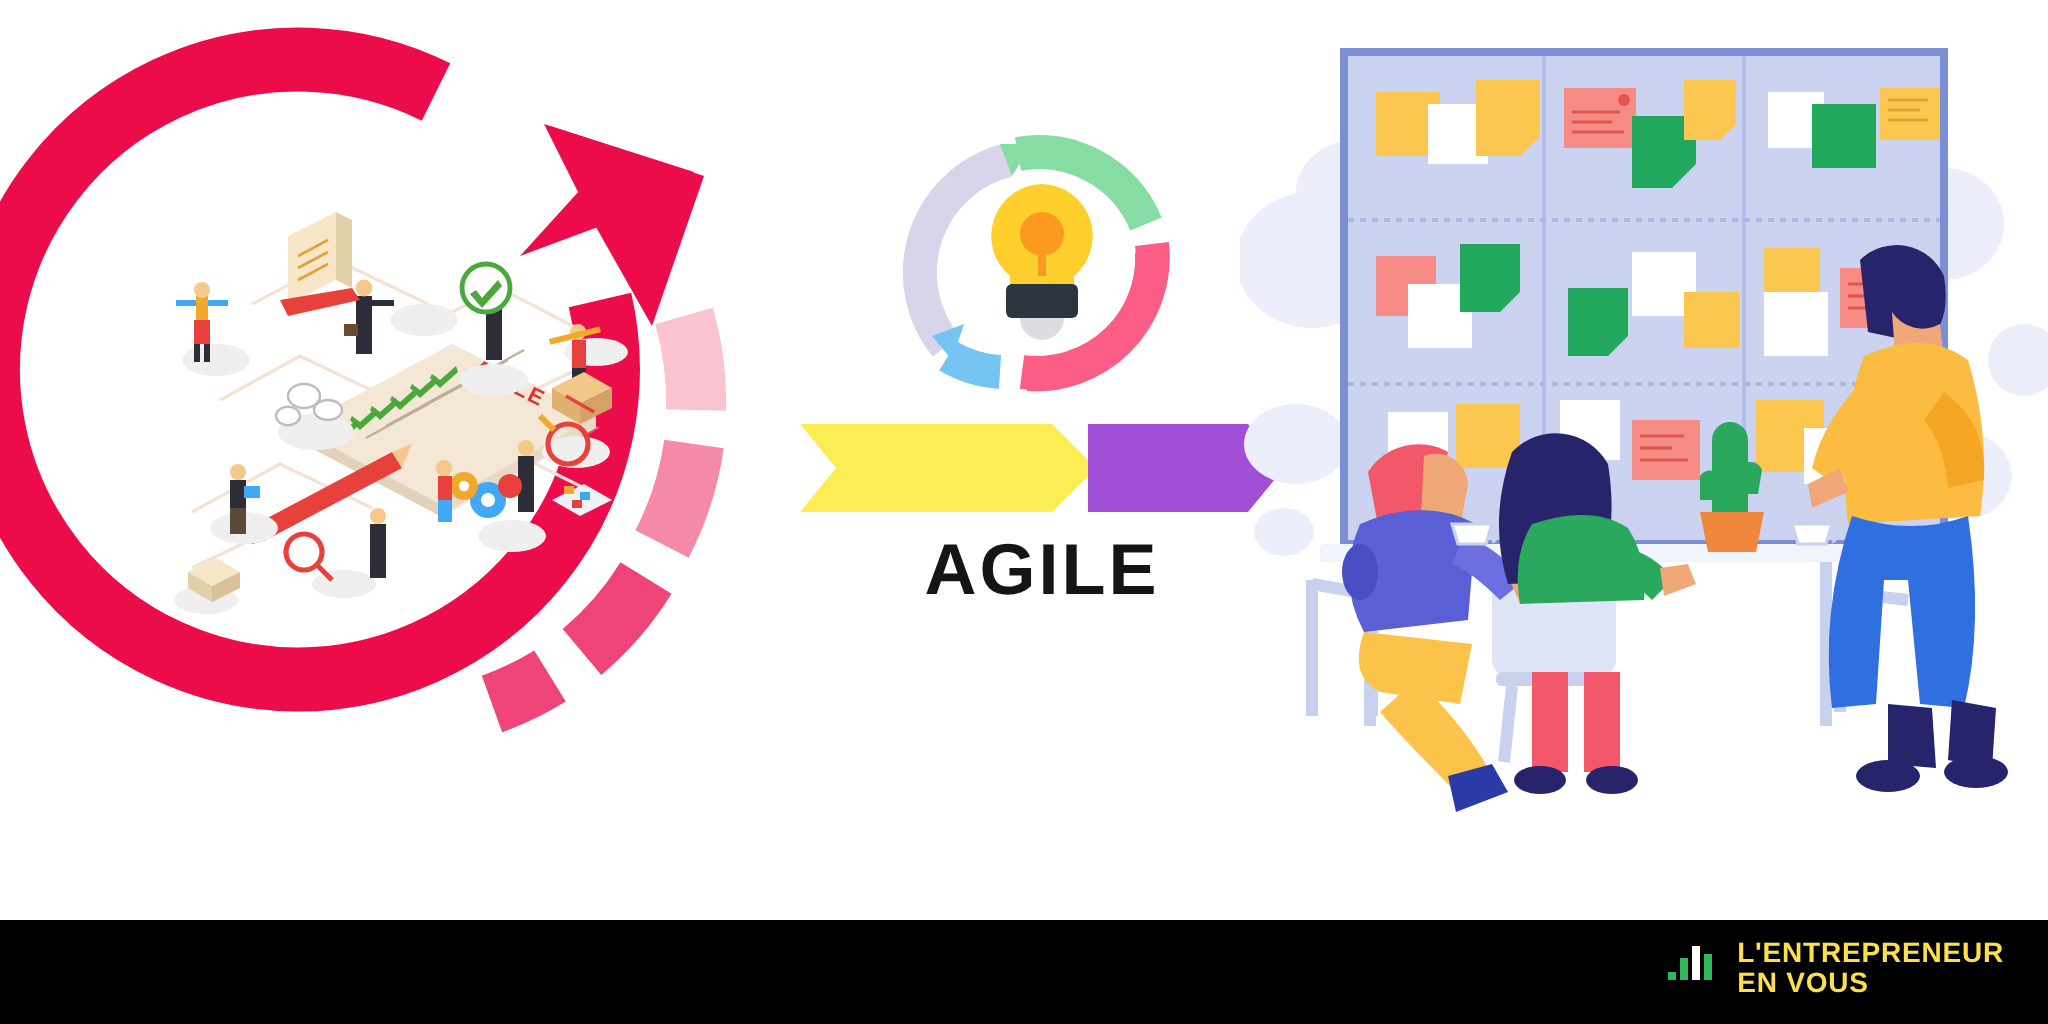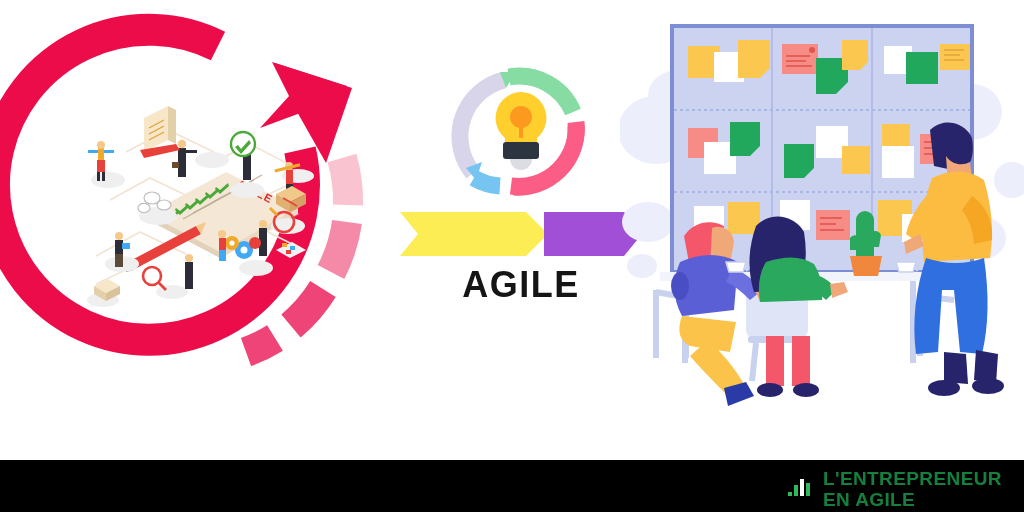--- a/index.html
+++ b/index.html
@@ -19,22 +19,22 @@
 
   
   .panel-right{position:absolute;left:620px;top:0;width:404px;height:460px;}
   .right-svg{position:absolute;left:0;top:0;}
 
   
   .footer{position:absolute;left:0;top:460px;width:1024px;height:52px;background:#000000;}
   .brand{position:absolute;right:22px;top:9px;display:flex;align-items:center;gap:9px;}
   .brand-mark{display:block;}
   .brand-text{display:flex;flex-direction:column;justify-content:center;
-    color:#15803d;font-family:"Liberation Sans",sans-serif;font-weight:bold;
-    font-size:19px;line-height:1.08;letter-spacing:.4px;}
+    color:#fde047;font-family:"Liberation Sans",sans-serif;font-weight:bold;
+    font-size:14px;line-height:1.08;letter-spacing:.4px;}
   .brand-text span{display:block;white-space:nowrap;}
 </style>
 </head>
 <body>
 
 <div class="canvas">
 
   <div class="panel-left">
     <svg class="left-svg" width="400" height="460" viewBox="0 0 400 460">
 
@@ -418,18 +418,18 @@
   <div class="footer">
     <div class="brand">
       <svg class="brand-mark" width="26" height="26" viewBox="0 0 26 26">
         <rect x="0" y="15" width="4" height="4" fill="#31b85c"></rect>
         <rect x="6" y="8" width="4" height="11" fill="#31b85c"></rect>
         <rect x="12" y="2" width="4" height="17" fill="#ffffff"></rect>
         <rect x="18" y="6" width="4" height="13" fill="#31b85c"></rect>
       </svg>
       <div class="brand-text">
         <span>L'ENTREPRENEUR</span>
-        <span>EN AGILE</span>
+        <span>EN VOUS</span>
       </div>
     </div>
   </div>
 
 </div>
 
 </body></html>

